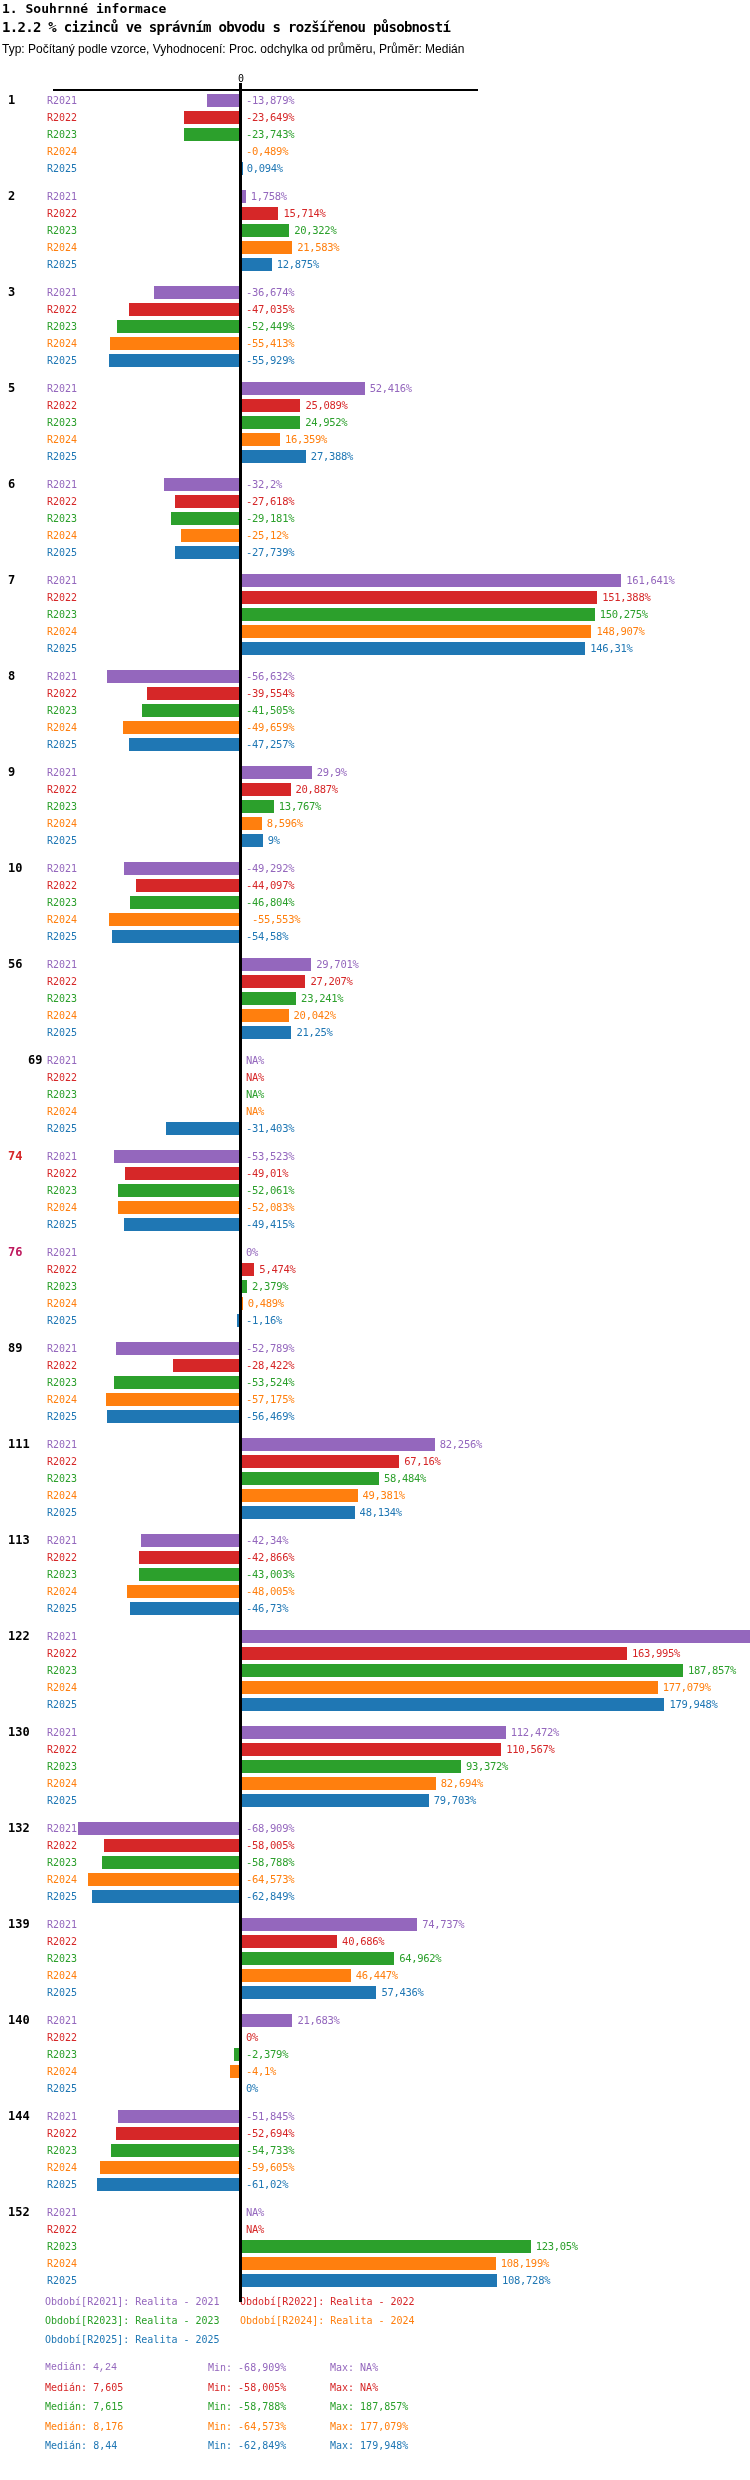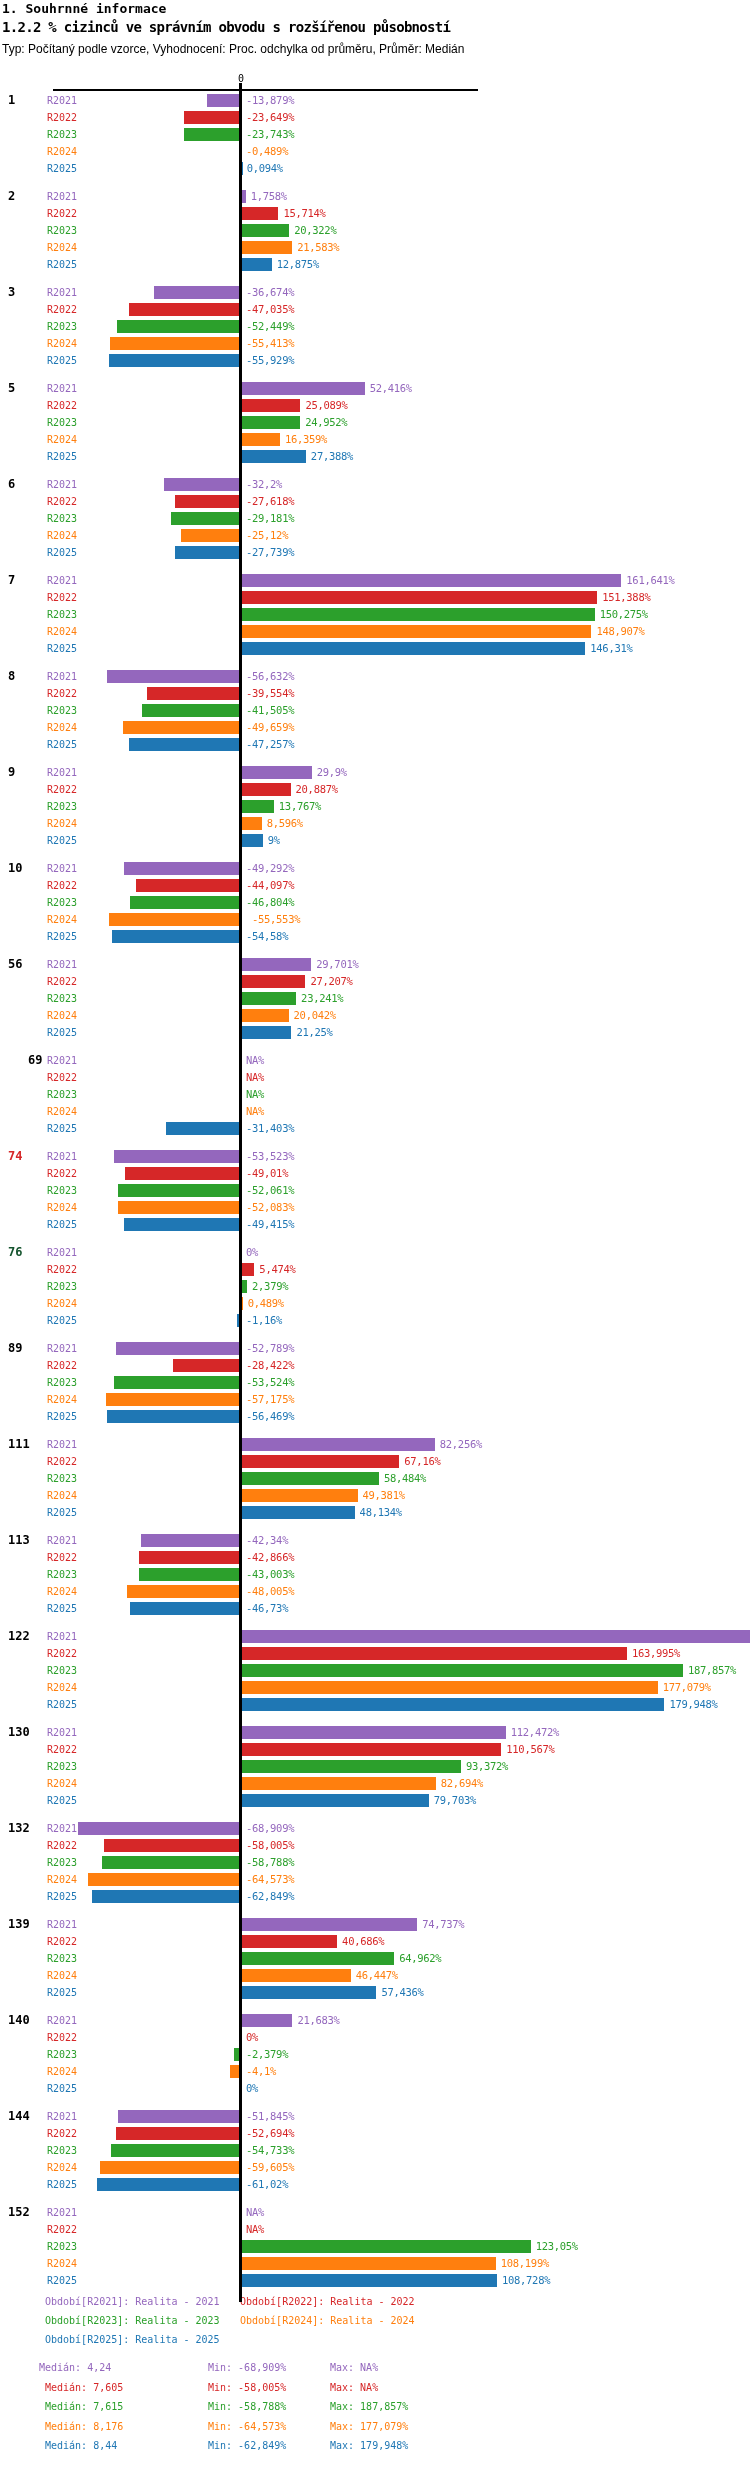--- a/index.html
+++ b/index.html
@@ -240,21 +240,21 @@
         <div class="bar" style="top: 35px; height: 13px; background: rgb(44, 160, 44); left: 117.657px; width: 122.343px;"></div>
         <div class="value-label" style="top: 35px; left: 246px; color: rgb(44, 160, 44);">-52,061%</div>
         <div class="year-label" style="top: 52px; color: rgb(255, 127, 14);">R2024</div>
         <div class="bar" style="top: 52px; height: 13px; background: rgb(255, 127, 14); left: 117.605px; width: 122.395px;"></div>
         <div class="value-label" style="top: 52px; left: 246px; color: rgb(255, 127, 14);">-52,083%</div>
         <div class="year-label" style="top: 69px; color: rgb(31, 119, 180);">R2025</div>
         <div class="bar" style="top: 69px; height: 13px; background: rgb(31, 119, 180); left: 123.875px; width: 116.125px;"></div>
         <div class="value-label" style="top: 69px; left: 246px; color: rgb(31, 119, 180);">-49,415%</div>
       </div>
       <div class="bar-group" style="top: 1245px;">
-        <div class="group-id-label" style="color: #14532d;">76</div>
+        <div class="group-id-label" style="color: #be185d;">76</div>
         <div class="year-label" style="top: 1px; color: rgb(148, 103, 189);">R2021</div>
         <div class="value-label" style="top: 1px; left: 246px; color: rgb(148, 103, 189);">0%</div>
         <div class="year-label" style="top: 18px; color: rgb(214, 39, 40);">R2022</div>
         <div class="bar" style="top: 18px; height: 13px; background: rgb(214, 39, 40); left: 241.5px; width: 12.8639px;"></div>
         <div class="value-label" style="top: 18px; left: 259.364px; color: rgb(214, 39, 40);">5,474%</div>
         <div class="year-label" style="top: 35px; color: rgb(44, 160, 44);">R2023</div>
         <div class="bar" style="top: 35px; height: 13px; background: rgb(44, 160, 44); left: 241.5px; width: 5.59065px;"></div>
         <div class="value-label" style="top: 35px; left: 252.091px; color: rgb(44, 160, 44);">2,379%</div>
         <div class="year-label" style="top: 52px; color: rgb(255, 127, 14);">R2024</div>
         <div class="bar" style="top: 52px; height: 13px; background: rgb(255, 127, 14); left: 241.5px; width: 1.14915px;"></div>
@@ -442,21 +442,21 @@
 </div>
 
 <div id="legend">
     <div class="abs legend-item" style="left: 45px; top: 2296px; color: rgb(148, 103, 189);">Období[R2021]: Realita - 2021</div>
     <div class="abs legend-item" style="left: 240px; top: 2296px; color: rgb(214, 39, 40);">Období[R2022]: Realita - 2022</div>
     <div class="abs legend-item" style="left: 45px; top: 2315px; color: rgb(44, 160, 44);">Období[R2023]: Realita - 2023</div>
     <div class="abs legend-item" style="left: 240px; top: 2315px; color: rgb(255, 127, 14);">Období[R2024]: Realita - 2024</div>
     <div class="abs legend-item" style="left: 45px; top: 2334px; color: rgb(31, 119, 180);">Období[R2025]: Realita - 2025</div>
   </div>
 <div id="stats">
-    <div class="abs stat-cell" style="left: 39px; top: 2362px; color: rgb(148, 103, 189);">Medián: 4,24</div>
+    <div class="abs stat-cell" style="left: 45px; top: 2362px; color: rgb(148, 103, 189); font-family: Liberation Mono, monospace;">Medián: 4,24</div>
     <div class="abs stat-cell" style="left: 208px; top: 2362px; color: rgb(148, 103, 189);">Min: -68,909%</div>
     <div class="abs stat-cell" style="left: 330px; top: 2362px; color: rgb(148, 103, 189);">Max: NA%</div>
     <div class="abs stat-cell" style="left: 45px; top: 2381.5px; color: rgb(214, 39, 40);">Medián: 7,605</div>
     <div class="abs stat-cell" style="left: 208px; top: 2381.5px; color: rgb(214, 39, 40);">Min: -58,005%</div>
     <div class="abs stat-cell" style="left: 330px; top: 2381.5px; color: rgb(214, 39, 40);">Max: NA%</div>
     <div class="abs stat-cell" style="left: 45px; top: 2401px; color: rgb(44, 160, 44);">Medián: 7,615</div>
     <div class="abs stat-cell" style="left: 208px; top: 2401px; color: rgb(44, 160, 44);">Min: -58,788%</div>
     <div class="abs stat-cell" style="left: 330px; top: 2401px; color: rgb(44, 160, 44);">Max: 187,857%</div>
     <div class="abs stat-cell" style="left: 45px; top: 2420.5px; color: rgb(255, 127, 14);">Medián: 8,176</div>
     <div class="abs stat-cell" style="left: 208px; top: 2420.5px; color: rgb(255, 127, 14);">Min: -64,573%</div>

